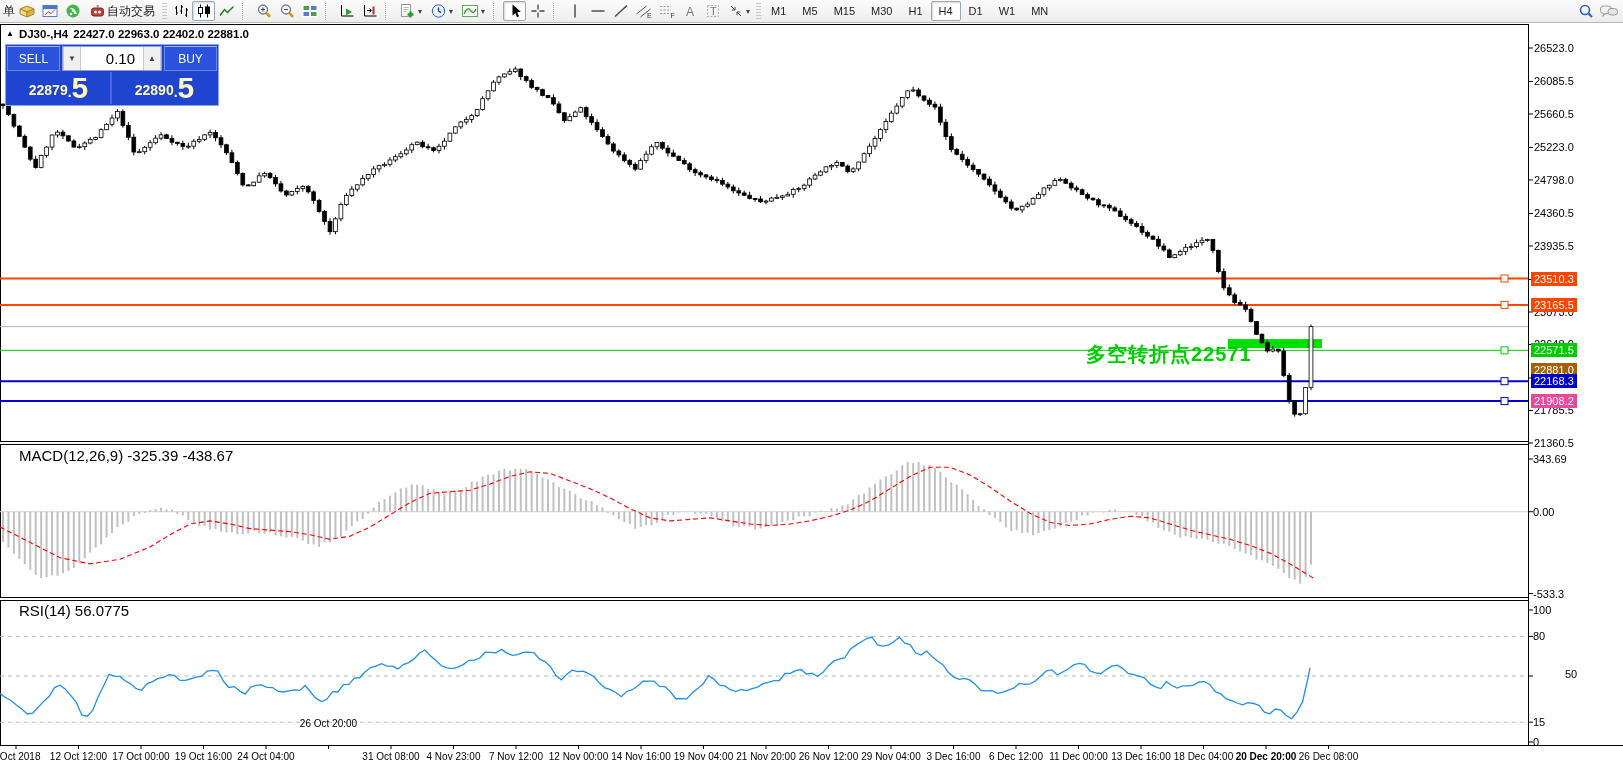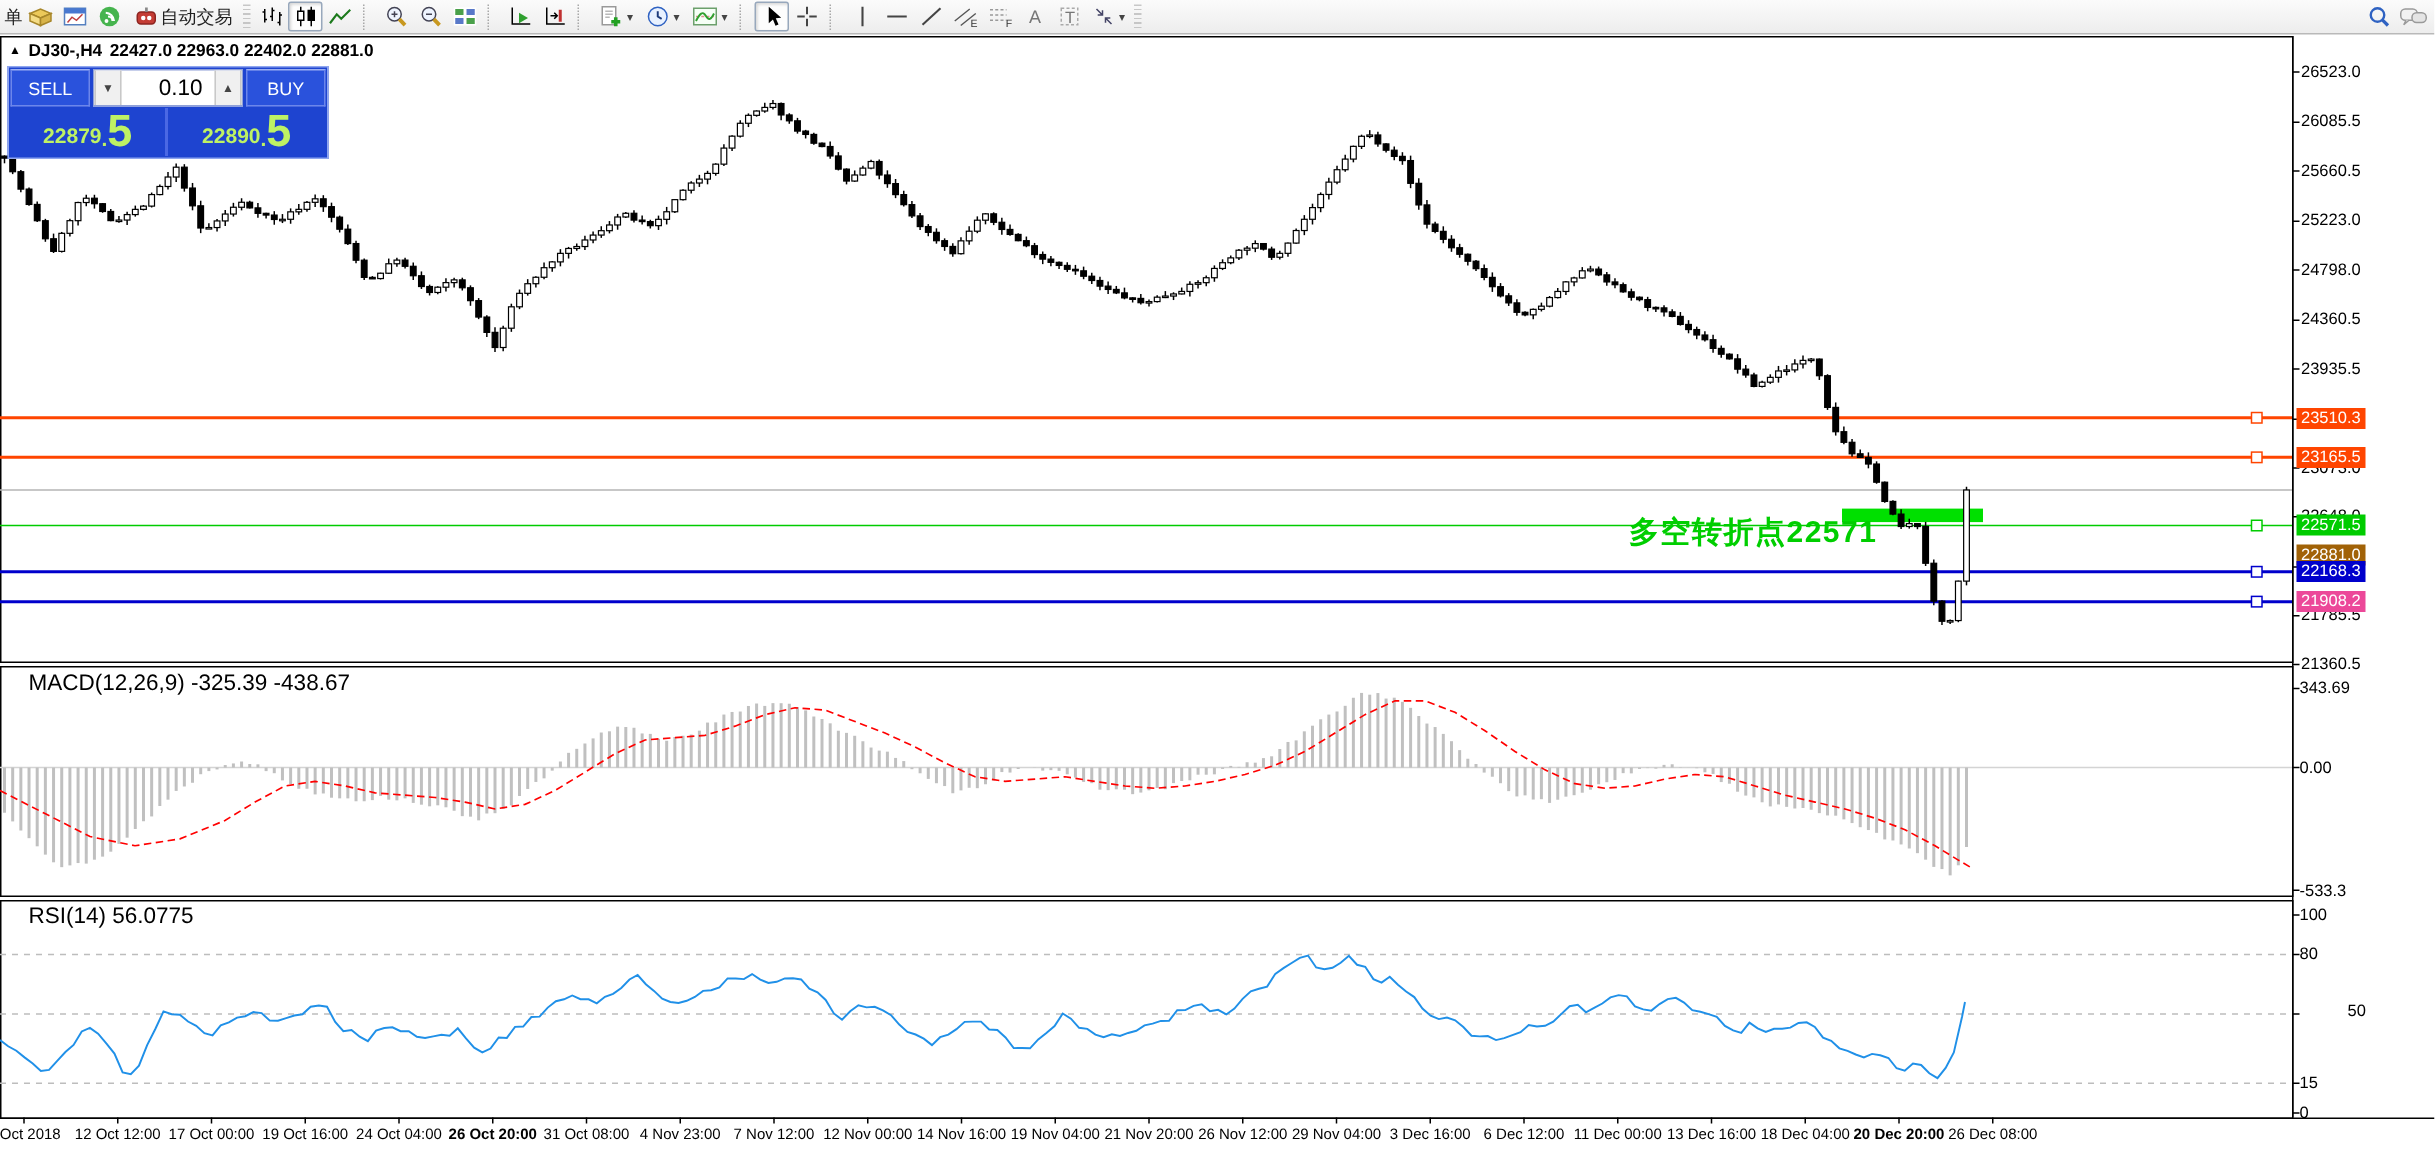--- a/index.html
+++ b/index.html
@@ -27,21 +27,21 @@
   .tag{position:absolute;left:1531px;font-size:11px;color:#fff;line-height:14px;height:14px;padding:0 3px;white-space:nowrap}
   .sublab{position:absolute;left:1533px;font-size:11px;color:#000;line-height:13px}
   .tlab{position:absolute;font-size:10px;color:#000;width:80px;text-align:center;white-space:nowrap}
   
   .tp{position:absolute;left:5px;top:44px;width:214px;height:62px;background:#1e44d0;border:1px solid #8fa6ef;z-index:7}
   .tp-row1{position:absolute;top:1px;left:1px;right:1px;height:25px;display:flex;align-items:stretch}
   .tp-side{width:53px;background:#2a52dc;border:1px solid #6c86ea;border-top-color:#9db0f2;color:#fff;font-size:12px;display:flex;align-items:center;justify-content:center}
   .tp-vol{flex:1;display:flex;margin:0 2px;border:1px solid #8fa0d8;background:#fff}
   .tp-spin{width:18px;background:#f0f0f0;color:#444;font-size:8px;display:flex;align-items:center;justify-content:center;border-left:1px solid #c8c8c8;border-right:1px solid #c8c8c8}
   .tp-volval{flex:1;text-align:right;padding-right:8px;font-size:15px;line-height:23px;color:#000}
-  .tp-row2{position:absolute;top:27px;left:1px;right:1px;bottom:1px;display:flex;color:#bef264}
+  .tp-row2{position:absolute;top:27px;left:1px;right:1px;bottom:1px;display:flex;color:#fef9c3}
   .tp-half{width:50%;display:flex;align-items:flex-end;justify-content:center;padding-bottom:4px}
   .tp-half.lft{border-right:2px solid #4a68e4}
   .pnum{font-size:14px;font-weight:bold;line-height:16px;margin-bottom:2px}
   .pdot{font-size:14px;font-weight:bold;line-height:15px}
   .pbig{font-size:30px;font-weight:bold;line-height:25px}
   svg text{font-family:"Liberation Sans",sans-serif}
   #chart-svg{position:absolute;top:0;left:0;z-index:1}
 </style>
 </head>
 <body>
@@ -220,20 +220,31 @@
       </svg>
   </span>
   <span class="tbtn" style="width:auto;padding:0 3px">
     <svg width="16" height="16">
         <path d="M3 3 l4 4 m0-3.2v3.2h-3.2" stroke="#446" fill="none"></path>
         <path d="M13 13 l-4-4 m0 3.2v-3.2h3.2" stroke="#446" fill="none"></path>
       </svg>
     <span class="caret">▾</span>
   </span>
   <span class="grip"></span>
+  <span id="tf-group" style="display:flex;align-items:center">
+      <span class="tf-btn">M1</span>
+      <span class="tf-btn">M5</span>
+      <span class="tf-btn">M15</span>
+      <span class="tf-btn">M30</span>
+      <span class="tf-btn">H1</span>
+      <span class="tf-btn pressed">H4</span>
+      <span class="tf-btn">D1</span>
+      <span class="tf-btn">W1</span>
+      <span class="tf-btn">MN</span>
+    </span>
   <span class="tb-right">
     <span class="tbtn">
       <svg width="18" height="17">
           <circle cx="8" cy="7" r="4.5" fill="none" stroke="#2f62c2" stroke-width="1.6"></circle>
           <line x1="11.2" y1="10.2" x2="15" y2="14" stroke="#2f62c2" stroke-width="2.2"></line>
         </svg>
     </span>
     <span class="tbtn">
       <svg width="20" height="16">
           <rect x="1.5" y="3" width="11" height="7.5" rx="3" fill="#f2f2f2" stroke="#9a9a9a"></rect>
@@ -1062,21 +1073,21 @@
     <div class="sublab" style="top: 604px;">100</div>
     <div class="sublab" style="top: 630.4px;">80</div>
     <div class="sublab" style="top: 668px; margin-left: 32px;">50</div>
     <div class="sublab" style="top: 716.2px;">15</div>
     <div class="sublab" style="top: 736px;">0</div>
     <div class="tlab" style="left: -24px; top: 751px;">9 Oct 2018</div>
     <div class="tlab" style="left: 38.5px; top: 751px;">12 Oct 12:00</div>
     <div class="tlab" style="left: 101px; top: 751px;">17 Oct 00:00</div>
     <div class="tlab" style="left: 163.5px; top: 751px;">19 Oct 16:00</div>
     <div class="tlab" style="left: 226px; top: 751px;">24 Oct 04:00</div>
-    <div class="tlab" style="left: 288.5px; top: 751px; font-weight: bold;">26 Oct 20:00</div>
+    <div class="tlab" style="left: 288.5px; top: 718px;">26 Oct 20:00</div>
     <div class="tlab" style="left: 351px; top: 751px;">31 Oct 08:00</div>
     <div class="tlab" style="left: 413.5px; top: 751px;">4 Nov 23:00</div>
     <div class="tlab" style="left: 476px; top: 751px;">7 Nov 12:00</div>
     <div class="tlab" style="left: 538.5px; top: 751px;">12 Nov 00:00</div>
     <div class="tlab" style="left: 601px; top: 751px;">14 Nov 16:00</div>
     <div class="tlab" style="left: 663.5px; top: 751px;">19 Nov 04:00</div>
     <div class="tlab" style="left: 726px; top: 751px;">21 Nov 20:00</div>
     <div class="tlab" style="left: 788.5px; top: 751px; text-align: center;">26 Nov 12:00</div>
     <div class="tlab" style="left: 851px; top: 751px;">29 Nov 04:00</div>
     <div class="tlab" style="left: 913.5px; top: 751px;">3 Dec 16:00</div>

